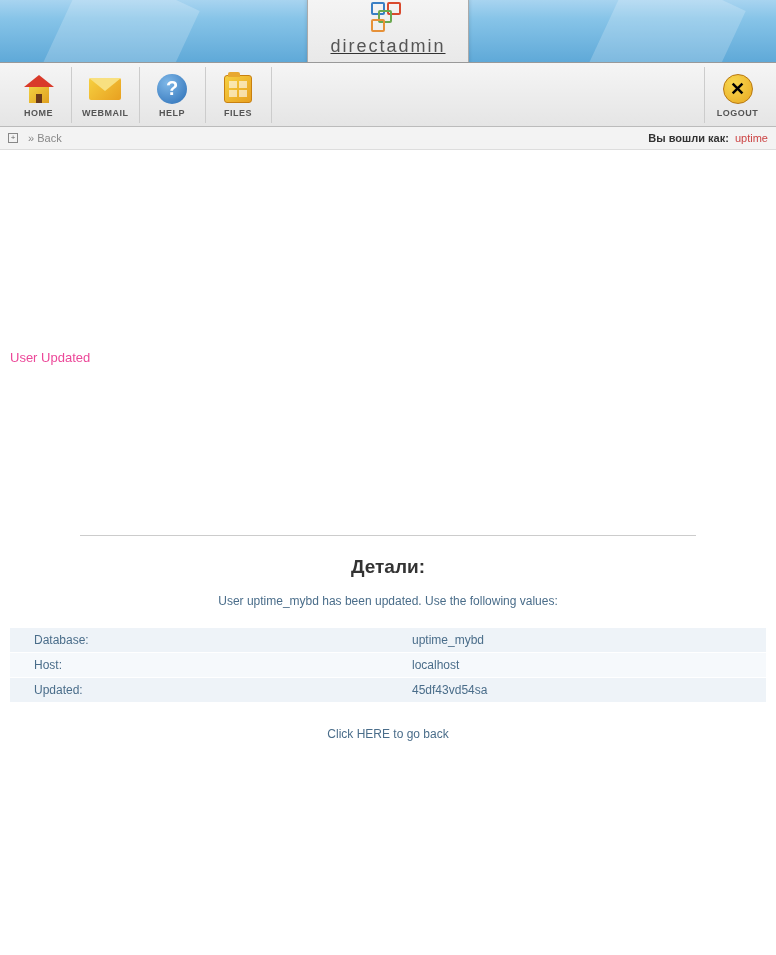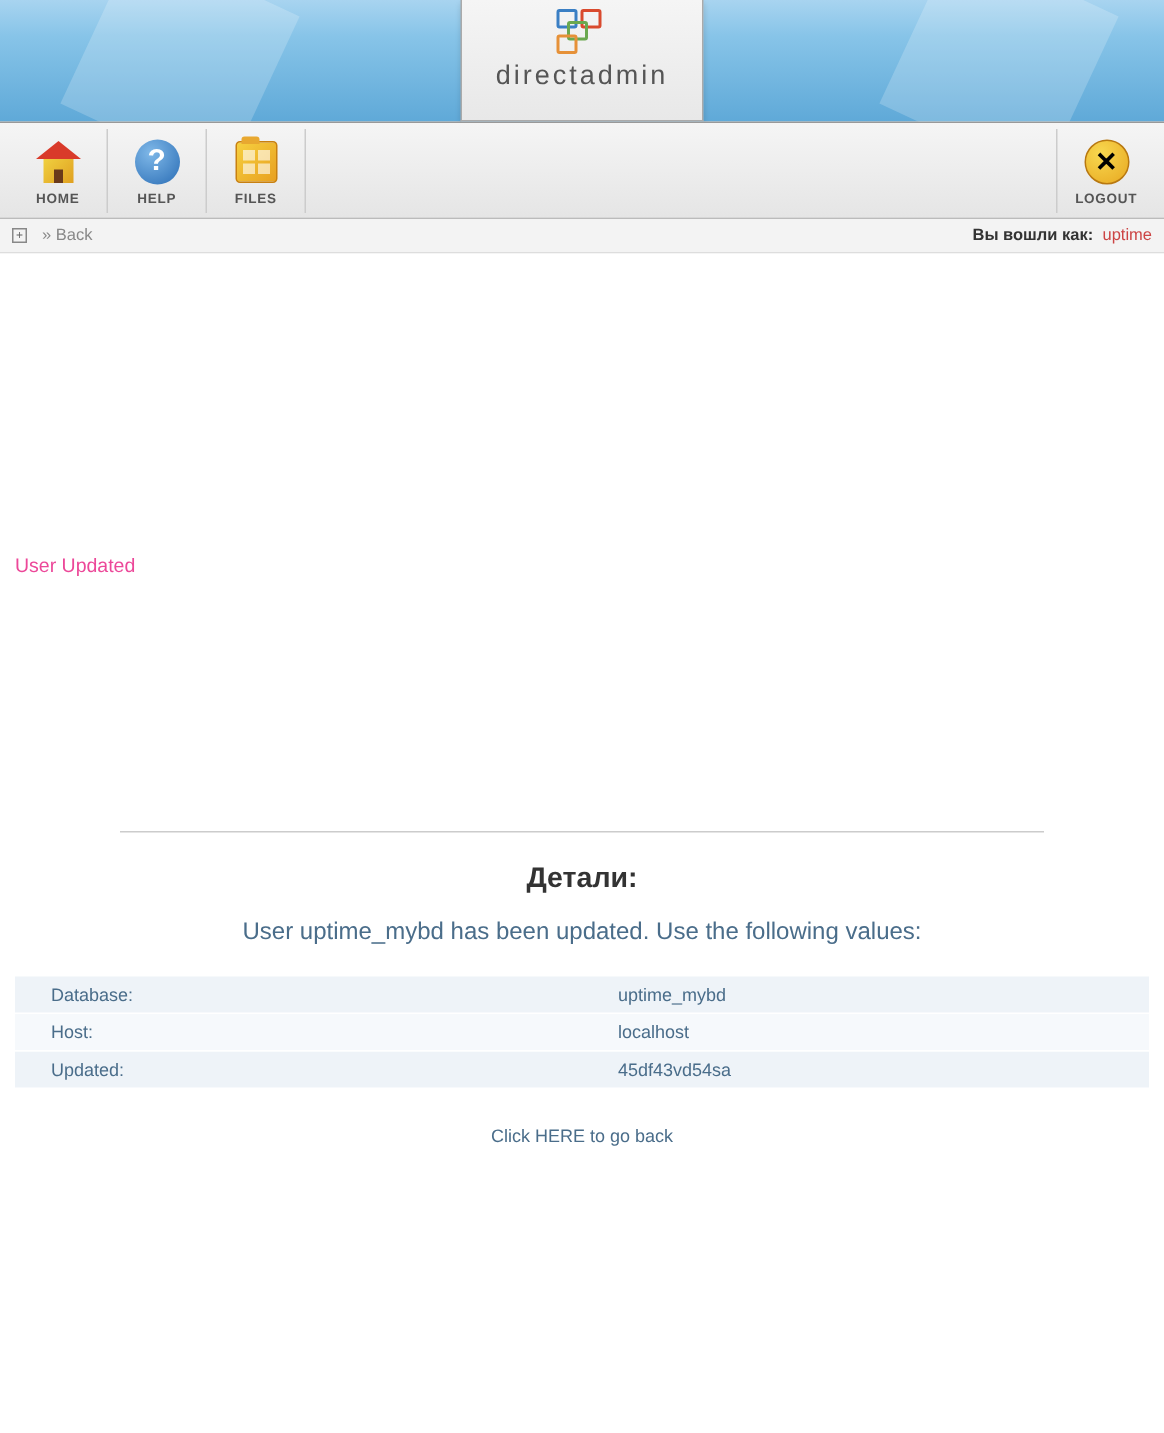--- a/index.html
+++ b/index.html
@@ -5,27 +5,29 @@
 * { box-sizing: border-box; margin: 0; padding: 0; }
 body {
   font-family: Verdana, Tahoma, Arial, sans-serif;
   font-size: 12px;
   background: #fff;
   width: 776px;
   margin: 0 auto;
   color: #333;
 }
 .header {
-  height: 82px;
+  height: 63px;
   background: linear-gradient(180deg, #a8d4f0 0%, #87c4e8 30%, #5fa9d8 100%);
   position: relative;
   display: flex;
+  align-items: center;
   justify-content: center;
   border-bottom: 1px solid #999;
   overflow: hidden;
+  text-decoration: underline;
 }
 .header::before, .header::after {
   content: '';
   position: absolute;
   top: -20px;
   width: 120px;
   height: 120px;
   background: rgba(255,255,255,0.2);
   transform: rotate(25deg);
 }
@@ -133,21 +135,21 @@
 hr.sep { border: none; border-top: 1px solid #ccc; margin: 0 70px 20px; }
 .details-title {
   text-align: center;
   font-weight: bold;
   font-size: 19px;
   color: #333;
   margin-bottom: 16px;
 }
 .details-msg {
   text-align: center;
-  font-size: 16px;
+  font-size: 12px;
   color: #4a6d8a;
   margin-bottom: 20px;
 }
 .details-table {
   width: 100%;
   border-collapse: collapse;
 }
 .details-table tr:nth-child(odd) { background: #eef3f8; }
 .details-table tr:nth-child(even) { background: #f6f9fc; }
 .details-table td {
@@ -202,20 +204,26 @@
       <div class="icon-home">
           <div class="roof"></div>
           <div class="wall"></div>
           <div class="door"></div>
         </div>
     </div>
     <div class="toolbar-label">HOME</div>
   </div>
   <div class="toolbar-btn">
     <div class="toolbar-icon">
+      <div class="icon-mail"></div>
+    </div>
+    <div class="toolbar-label">WEBMAIL</div>
+  </div>
+  <div class="toolbar-btn">
+    <div class="toolbar-icon">
       <div class="icon-help">?</div>
     </div>
     <div class="toolbar-label">HELP</div>
   </div>
   <div class="toolbar-btn">
     <div class="toolbar-icon">
       <div class="icon-files">
           <div class="grid">
             <div class="cell"></div>
             <div class="cell"></div>

